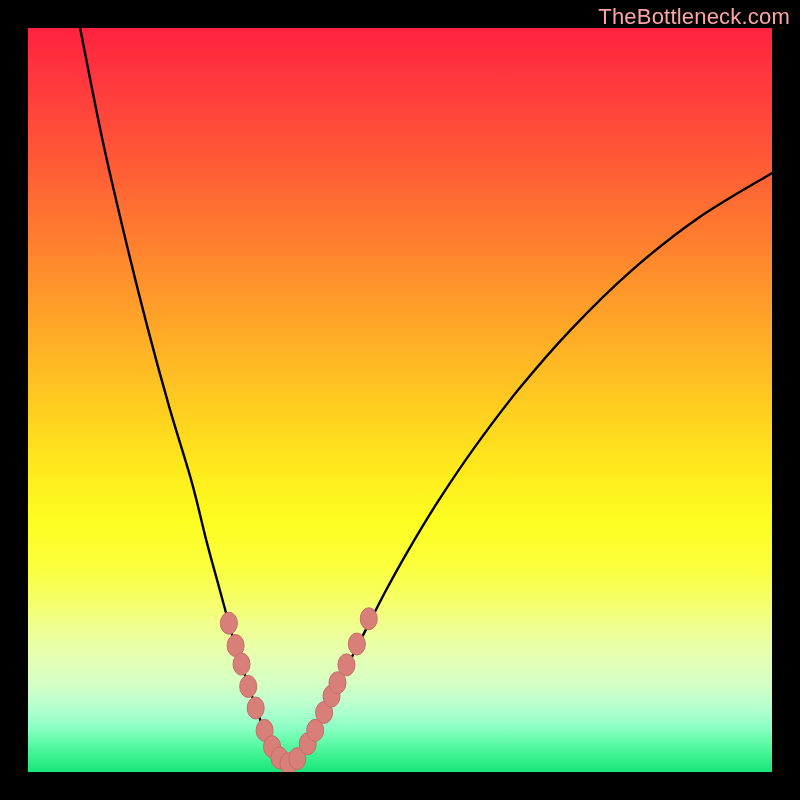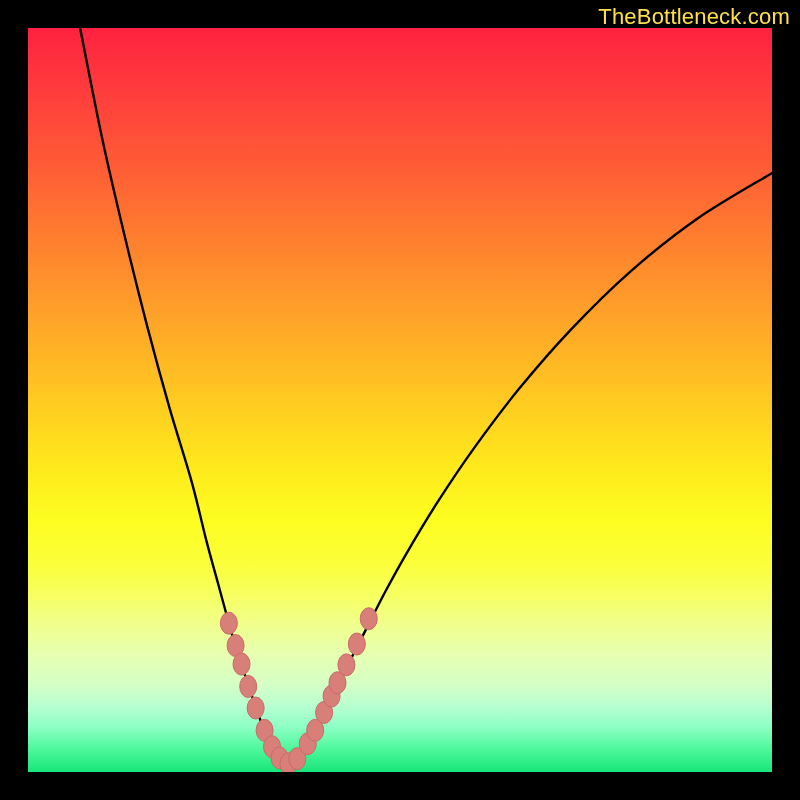--- a/index.html
+++ b/index.html
@@ -47,21 +47,21 @@
       #baffd0 91%,
       #8cffc4 94%,
       #4cf79a 97%,
       #18e67a 100%
     );
   }
   .watermark {
     position: absolute;
     top: 4px;
     right: 10px;
-    color: #fde047;
+    color: #fca5a5;
     font-size: 22px;
     font-weight: 500;
     letter-spacing: 0.2px;
     user-select: none;
   }
   svg {
     position: absolute;
     inset: 0;
   }
 </style>

